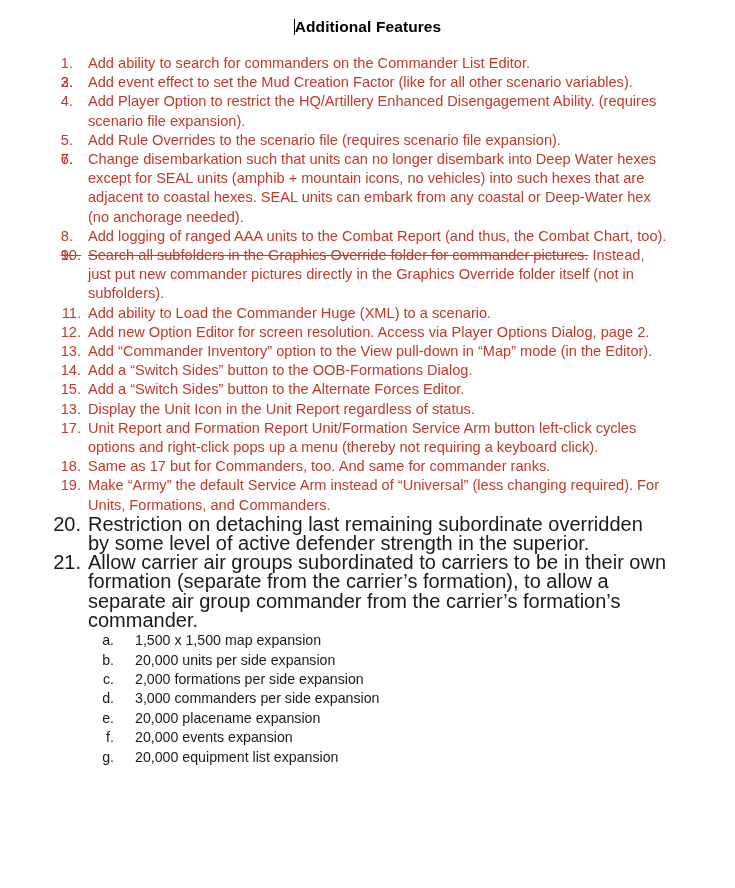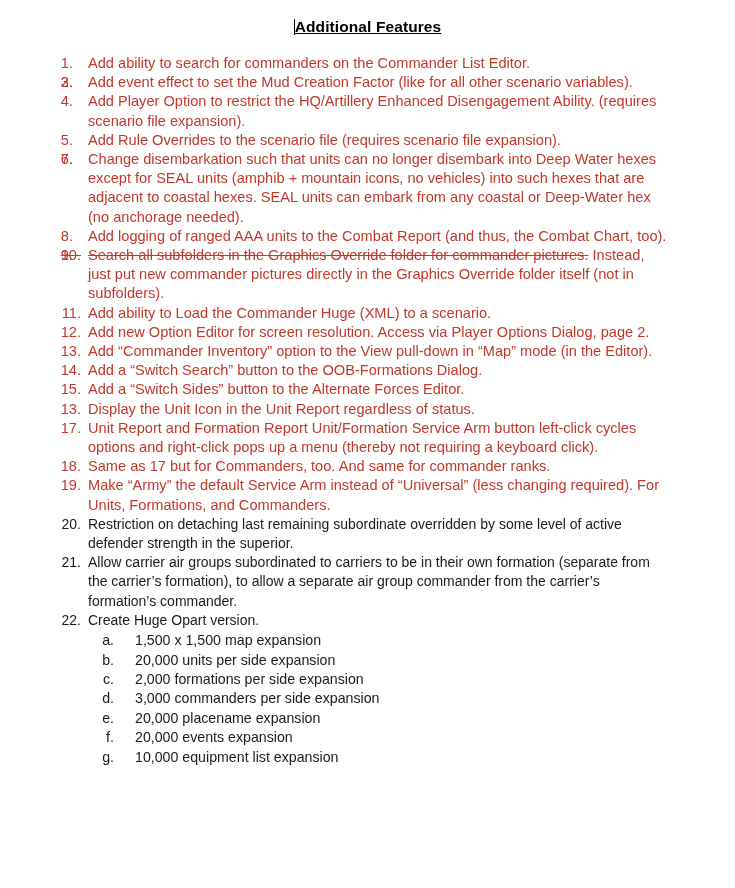--- a/index.html
+++ b/index.html
@@ -28,21 +28,20 @@
     position: absolute;
     top: 18px;
     left: 0;
     width: 735px;
     text-align: center;
     font-size: 15.5px;
     font-weight: bold;
     color: #000000;
     letter-spacing: 0.1px;
     white-space: nowrap;
-    text-decoration: underline;
   }
   .caret {
     display: inline-block;
     width: 0;
     border-left: 1.4px solid #000;
     height: 16px;
     vertical-align: -3px;
     margin-right: 0px;
   }
 
@@ -74,21 +73,21 @@
   }
   
   .li.wide .num {
     width: 81px;
   }
 
   
   .li.black,
   .li.black .num {
     color: #1a1a1a;
-    font-size: 14px;
+    font-size: 20px;
   }
 
   
   .strike {
     text-decoration: line-through;
   }
 
   
   .sublist {
     margin-top: 1px;
@@ -124,33 +123,32 @@
       <div class="li"><span class="num">4.</span><span>Add Player Option to restrict the HQ/Artillery Enhanced Disengagement Ability.  (requires scenario file expansion).</span></div>
       <div class="li"><span class="num">5.</span><span>Add Rule Overrides to the scenario file (requires scenario file expansion).</span></div>
       <div class="li"><span class="num">6.</span></div>
       <div class="li"><span class="num">7.</span><span>Change disembarkation such that units can no longer disembark into Deep Water hexes except for SEAL units (amphib + mountain icons, no vehicles) into such hexes that are adjacent to coastal hexes.  SEAL units can embark from any coastal or Deep-Water hex (no anchorage needed).</span></div>
       <div class="li"><span class="num">8.</span><span>Add logging of ranged AAA units to the Combat Report (and thus, the Combat Chart, too).</span></div>
       <div class="li"><span class="num">9.</span></div>
       <div class="li wide"><span class="num strike">10.</span><span class="strike">Search all subfolders in the Graphics Override folder for commander pictures.</span><span>  Instead, just put new commander pictures directly in the Graphics Override folder itself (not in subfolders).</span></div>
       <div class="li wide"><span class="num">11.</span><span>Add ability to Load the Commander Huge (XML) to a scenario.</span></div>
       <div class="li wide"><span class="num">12.</span><span>Add new Option Editor for screen resolution.  Access via Player Options Dialog, page 2.</span></div>
       <div class="li wide"><span class="num">13.</span><span>Add “Commander Inventory” option to the View pull-down in “Map” mode (in the Editor).</span></div>
-      <div class="li wide"><span class="num">14.</span><span>Add a “Switch Search” button to the OOB-Formations Dialog.</span></div>
+      <div class="li wide"><span class="num">14.</span><span>Add a “Switch Sides” button to the OOB-Formations Dialog.</span></div>
       <div class="li wide"><span class="num">15.</span><span>Add a “Switch Sides” button to the Alternate Forces Editor.</span></div>
       <div class="li wide"><span class="num">13.</span><span>Display the Unit Icon in the Unit Report regardless of status.</span></div>
       <div class="li wide"><span class="num">17.</span><span>Unit Report and Formation Report Unit/Formation Service Arm button left-click cycles options and right-click pops up a menu (thereby not requiring a keyboard click).</span></div>
       <div class="li wide"><span class="num">18.</span><span>Same as 17 but for Commanders, too.  And same for commander ranks.</span></div>
       <div class="li wide"><span class="num">19.</span><span>Make “Army” the default Service Arm instead of “Universal” (less changing required).  For Units, Formations, and Commanders.</span></div>
       <div class="li black wide"><span class="num">20.</span><span>Restriction on detaching last remaining subordinate overridden by some level of active defender strength in the superior.</span></div>
       <div class="li black wide"><span class="num">21.</span><span>Allow carrier air groups subordinated to carriers to be in their own formation (separate from the carrier’s formation), to allow a separate air group commander from the carrier’s formation’s commander.</span></div>
-      <div class="li black wide"><span class="num">22.</span><span>Create Huge Opart version.</span></div>
       <div class="sublist">
         <div class="sli"><span class="snum">a.</span><span>1,500 x 1,500 map expansion</span></div>
         <div class="sli"><span class="snum">b.</span><span>20,000 units per side expansion</span></div>
         <div class="sli"><span class="snum">c.</span><span>2,000 formations per side expansion</span></div>
         <div class="sli"><span class="snum">d.</span><span>3,000 commanders per side expansion</span></div>
         <div class="sli"><span class="snum">e.</span><span>20,000 placename expansion</span></div>
         <div class="sli"><span class="snum">f.</span><span>20,000 events expansion</span></div>
-        <div class="sli"><span class="snum">g.</span><span>10,000 equipment list expansion</span></div>
+        <div class="sli"><span class="snum">g.</span><span>20,000 equipment list expansion</span></div>
       </div>
     </div>
 
 </div>
 
 </body></html>

